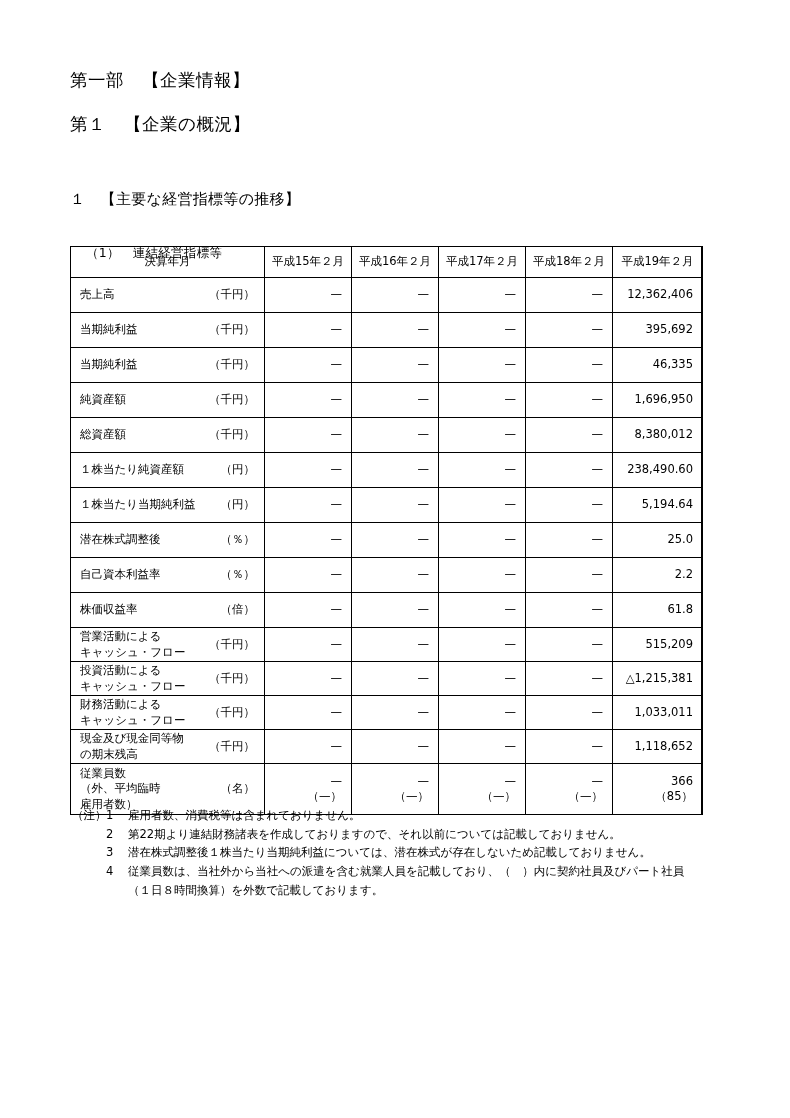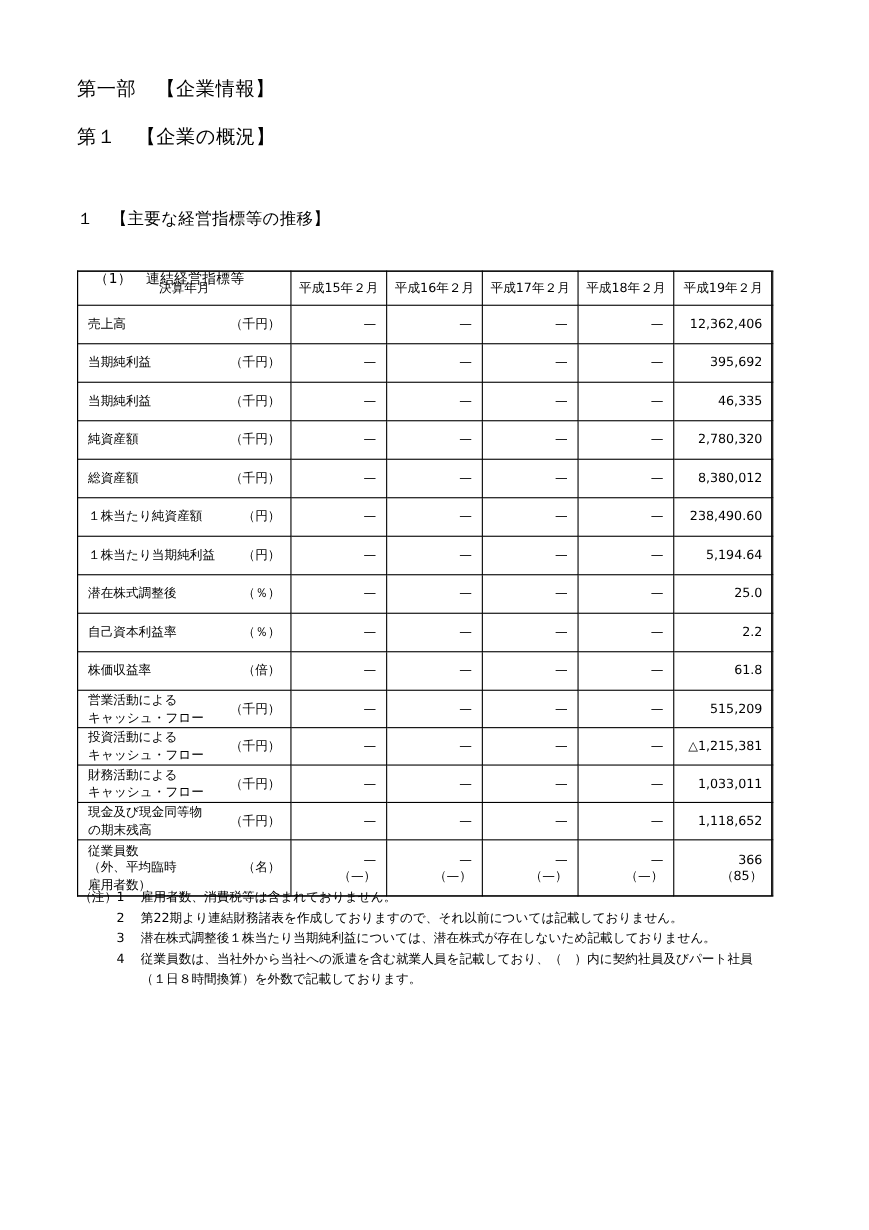--- a/index.html
+++ b/index.html
@@ -299,21 +299,21 @@
             <td class="r1">
               <span class="val-dash">—</span>
             </td>
             <td class="r1">
               <span class="val-dash">—</span>
             </td>
             <td class="r1">
               <span class="val-dash">—</span>
             </td>
             <td class="r1">
-              <span class="val">2,780,320</span>
+              <span class="val">1,696,950</span>
             </td>
           </tr>
           <tr>
             <td class="r1">
               <div class="rl" style="height: 32px; gap: 28px;">
                 <span class="nm">総資産額</span>
                 <span class="un">（千円）</span>
               </div>
             </td>
             <td class="r1">

